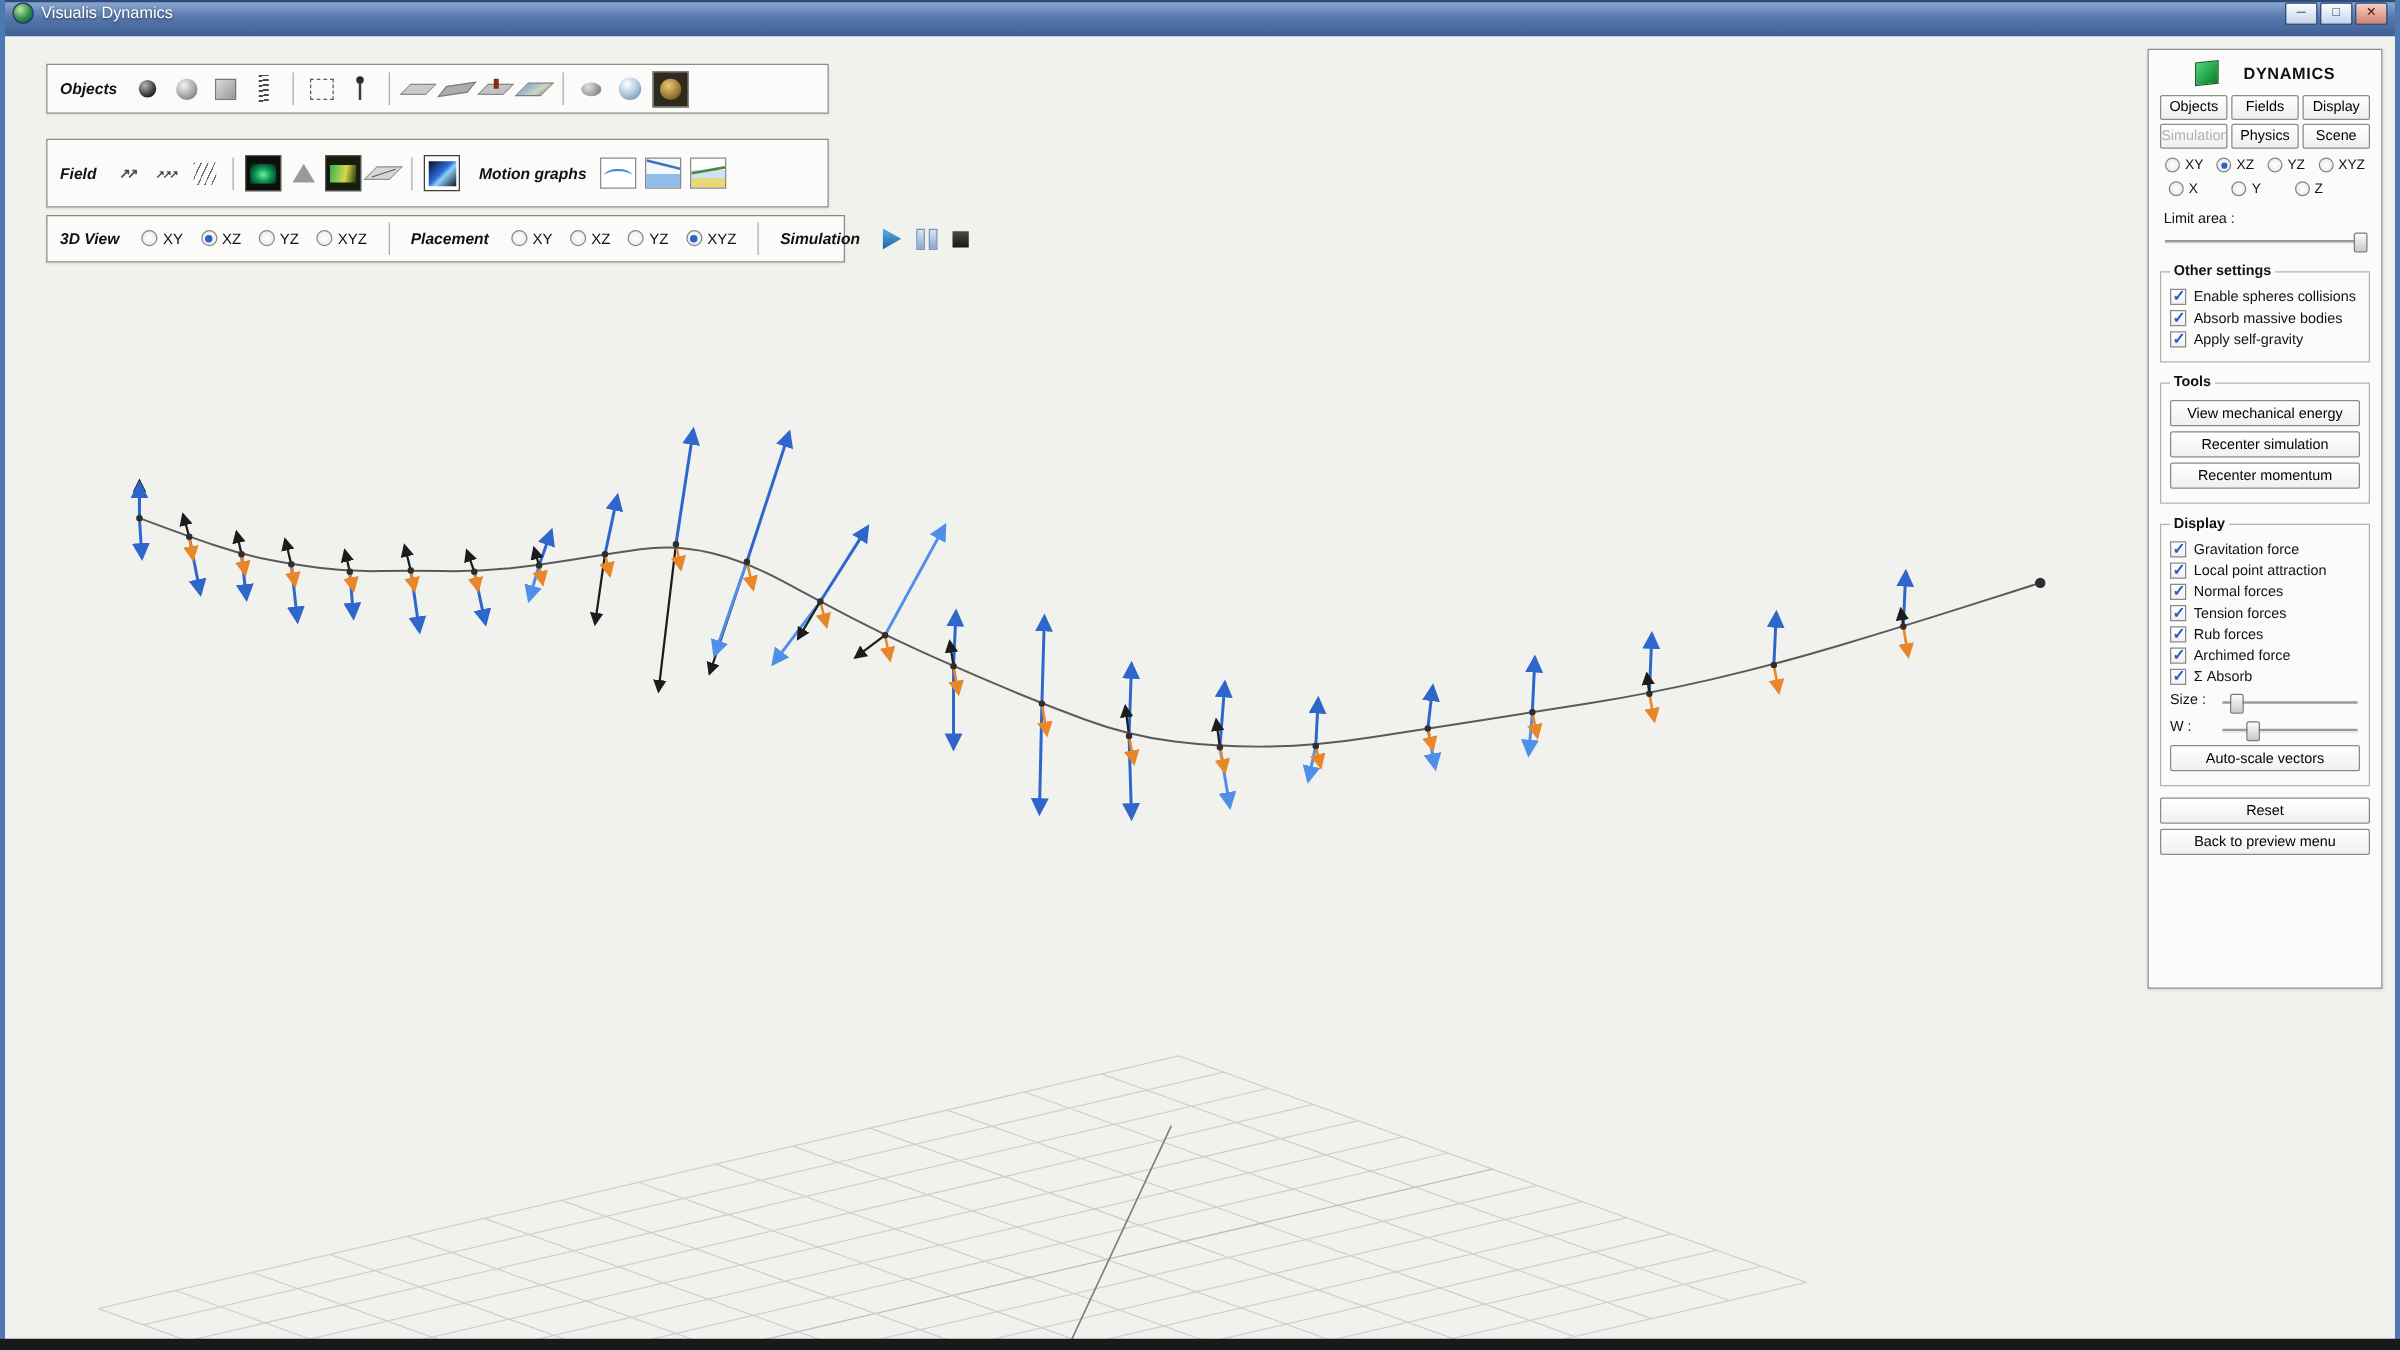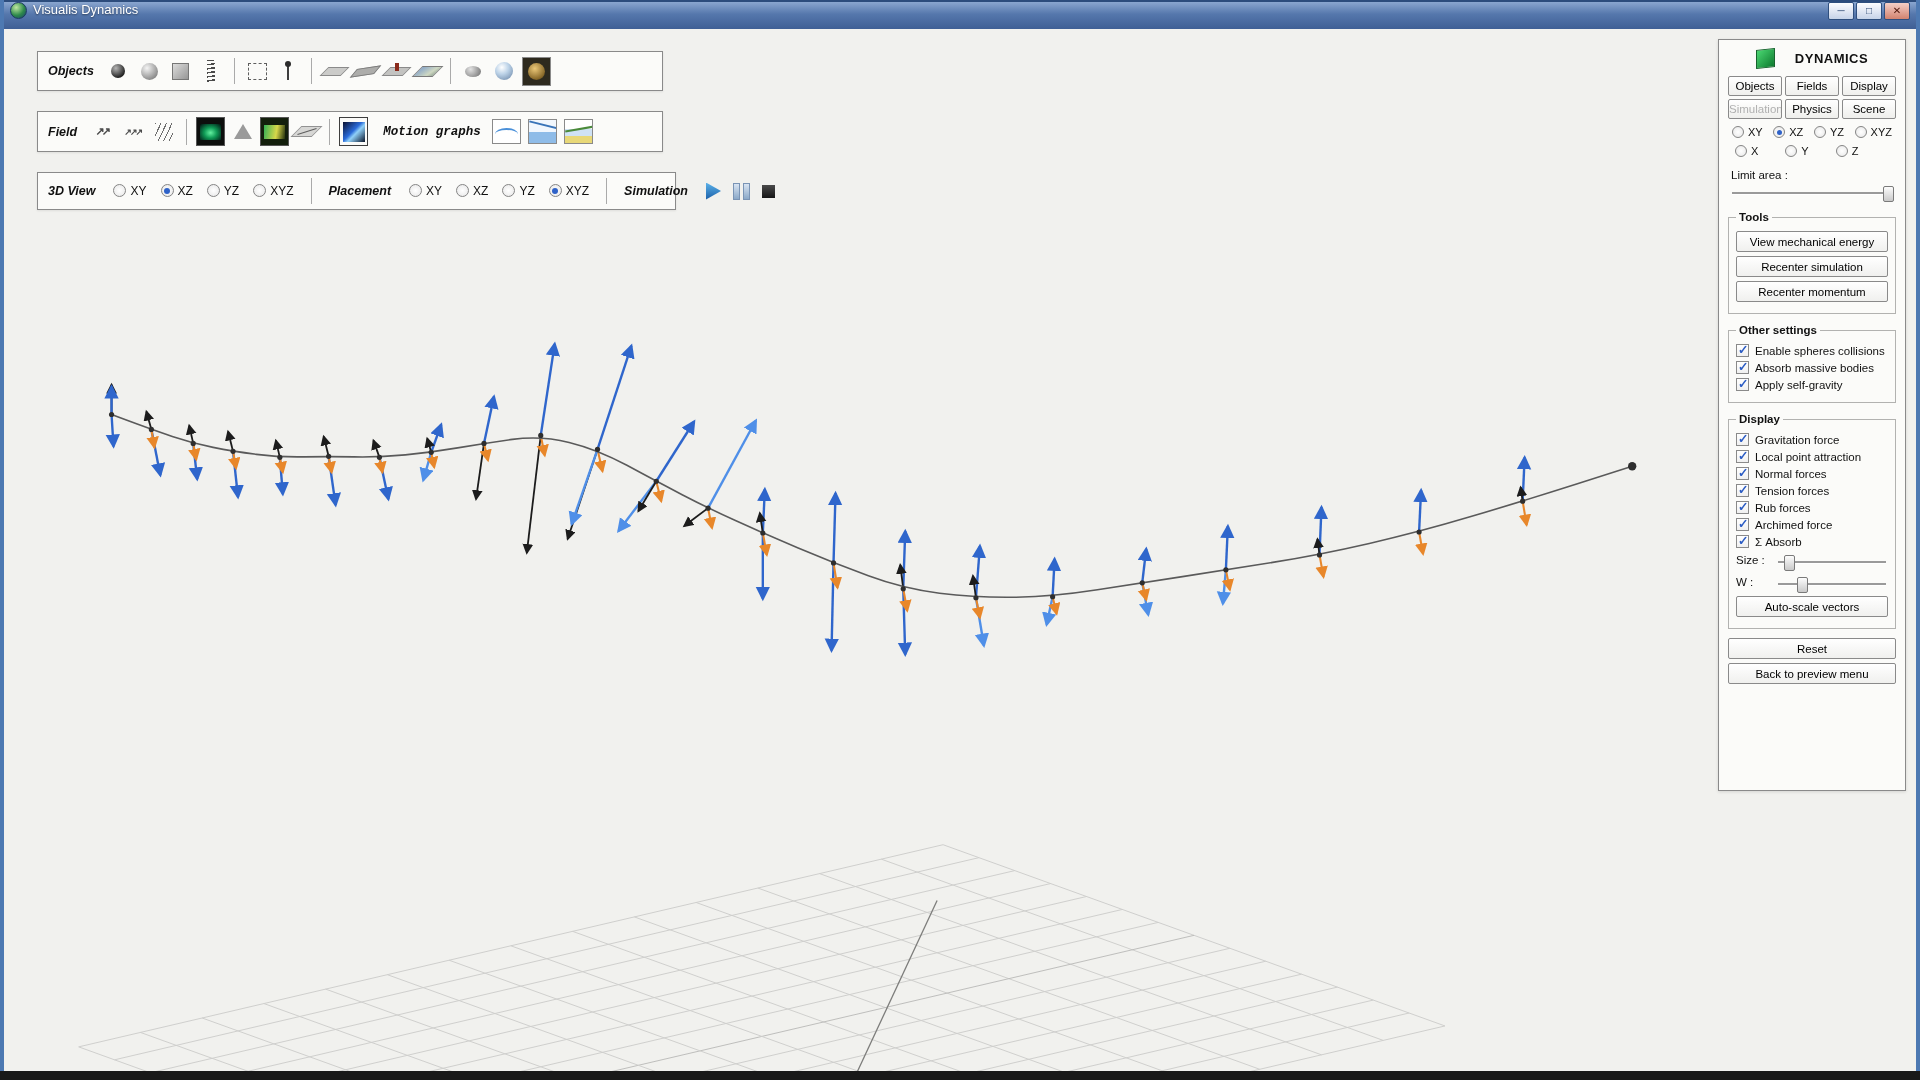--- a/index.html
+++ b/index.html
@@ -16,21 +16,21 @@
   .win-controls{margin-left:auto;display:flex;gap:2px;}
   .winbtn{width:26px;height:18px;border:1px solid #2f4f7e;border-radius:2px;
     background:linear-gradient(#fdfdff,#c6d3e8);font-size:10px;line-height:14px;
     color:#23406b;padding:0;cursor:pointer;}
   .winbtn.close{background:linear-gradient(#f4cfc6,#d2836f);color:#4d1408;}
   
   .toolbar{position:absolute;background:#fbfbf9;border:1px solid #8a8a8a;
     display:flex;align-items:center;padding:0 10px;gap:5px;z-index:5;
     box-shadow:0 1px 2px rgba(0,0,0,.08);box-sizing:border-box;}
   #tb-objects{left:33px;top:51px;width:626px;height:40px;}
-  #tb-field{left:33px;top:111px;width:626px;height:41px;}
+  #tb-field{left:33px;top:111px;width:626px;height:55px;}
   #tb-view{left:33px;top:172px;width:639px;height:38px;gap:12px;}
   .tb-label{font-style:italic;font-weight:bold;font-size:12.5px;color:#111;margin-right:6px;white-space:nowrap;}
   .tb-sep{width:1px;height:26px;background:#aaa;margin:0 5px;flex:none;}
   .ticon{width:27px;height:27px;display:inline-flex;align-items:center;justify-content:center;
     position:relative;flex:none;cursor:pointer;}
   .ticon::before{content:"";display:block;}
   .icon-sphere-dark::before{width:14px;height:14px;border-radius:50%;
     background:radial-gradient(circle at 35% 30%,#b5b5b5,#222 72%);}
   .icon-sphere-gray::before{width:17px;height:17px;border-radius:50%;
     background:radial-gradient(circle at 35% 30%,#f4f4f4,#858585 78%);}
@@ -318,21 +318,21 @@
         <span class="ticon icon-arrows-dense"></span>
         <span class="ticon icon-lines-diag"></span>
         <span class="tb-sep"></span>
         <span class="ticon icon-surface-green"></span>
         <span class="ticon icon-cone"></span>
         <span class="ticon icon-surface-colored"></span>
         <span class="ticon icon-plane-line"></span>
         <span class="tb-sep"></span>
         <span class="ticon icon-texture-blue"></span>
       </span>
-    <span class="tb-label" style="margin-left:10px;font-family:Liberation Mono, monospace;">Motion graphs</span>
+    <span class="tb-label" style="margin-left:10px;">Motion graphs</span>
     <span id="graph-icons" style="display:flex;align-items:center;gap:7px;">
         <span class="gicon icon-graph-line"></span>
         <span class="gicon icon-graph-area"></span>
         <span class="gicon icon-graph-multi"></span>
       </span>
   </div>
 
   <div class="toolbar" id="tb-view">
     <span class="tb-label">3D View</span>
     <span id="view-radios" style="display:flex;gap:14px;">
@@ -436,47 +436,47 @@
       </div>
     <div class="limit-label">Limit area :</div>
     <div class="limit-slider-wrap">
       <div class="slider">
         <div class="track"></div>
         <div class="thumb" style="left: 96%;"></div>
       </div>
     </div>
 
     <fieldset>
+      <legend>Other settings</legend>
+      <div id="other-settings-checks">
+          <div class="check-row">
+            <span class="checkbox checked"></span>
+            <span class="check-label">Enable spheres collisions</span>
+          </div>
+          <div class="check-row">
+            <span class="checkbox checked"></span>
+            <span class="check-label">Absorb massive bodies</span>
+          </div>
+          <div class="check-row">
+            <span class="checkbox checked"></span>
+            <span class="check-label">Apply self-gravity</span>
+          </div>
+        </div>
+    </fieldset>
+
+    <fieldset>
       <legend>Tools</legend>
       <div id="tools-buttons">
           <button class="pbtn">View mechanical energy</button>
           <button class="pbtn">Recenter simulation</button>
           <button class="pbtn">Recenter momentum</button>
         </div>
     </fieldset>
 
     <fieldset>
-      <legend>Other settings</legend>
-      <div id="other-settings-checks">
-          <div class="check-row">
-            <span class="checkbox checked"></span>
-            <span class="check-label">Enable spheres collisions</span>
-          </div>
-          <div class="check-row">
-            <span class="checkbox checked"></span>
-            <span class="check-label">Absorb massive bodies</span>
-          </div>
-          <div class="check-row">
-            <span class="checkbox checked"></span>
-            <span class="check-label">Apply self-gravity</span>
-          </div>
-        </div>
-    </fieldset>
-
-    <fieldset>
       <legend>Display</legend>
       <div id="display-checks">
           <div class="check-row">
             <span class="checkbox checked"></span>
             <span class="check-label">Gravitation force</span>
           </div>
           <div class="check-row">
             <span class="checkbox checked"></span>
             <span class="check-label">Local point attraction</span>
           </div>

